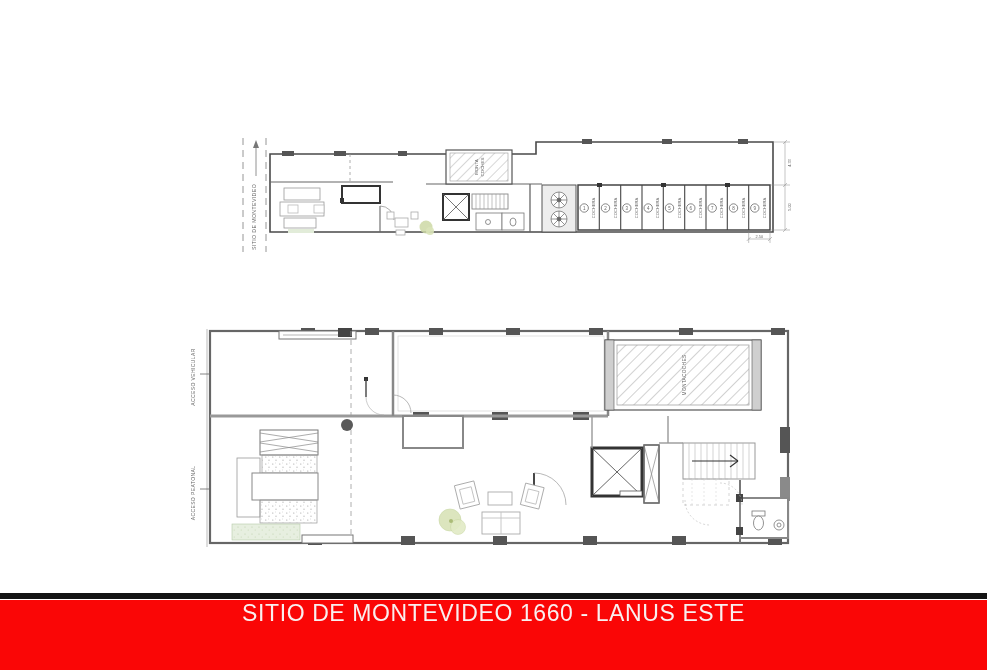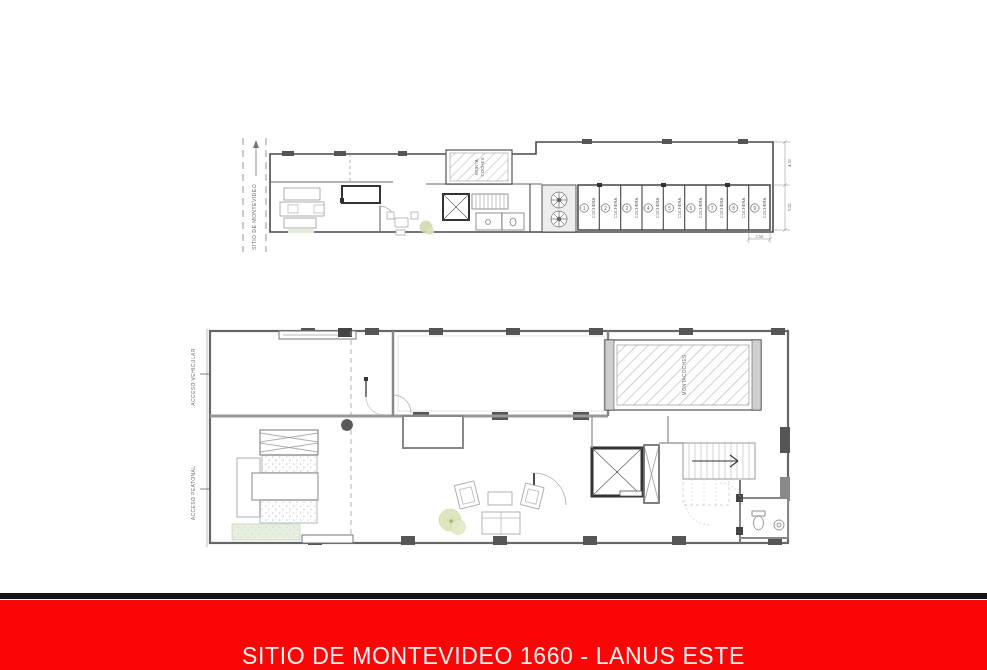--- a/index.html
+++ b/index.html
@@ -7,21 +7,21 @@
     position:relative;width:987px;height:670px;background:#ffffff;
     overflow:hidden;font-family:"Liberation Sans",sans-serif;
   }
   svg.plan{position:absolute;overflow:visible;}
   svg.plan text{font-family:"Liberation Sans",sans-serif;fill:#666;}
   #upper-plan{left:230px;top:130px;width:580px;height:130px;}
   #lower-plan{left:180px;top:315px;width:640px;height:245px;}
   #divider{position:absolute;left:0;top:593px;width:987px;height:6px;background:#141414;}
   #banner{
     position:absolute;left:0;top:600px;width:987px;height:70px;background:#fa0606;
-    display:flex;align-items:flex-end;justify-content:center;
+    display:flex;align-items:flex-start;justify-content:center;
   }
   #banner .title{
     color:#f9efef;font-size:23px;letter-spacing:0.6px;font-weight:400;
     white-space:nowrap;
   }
 </style>
 </head>
 <body>
 
 <div id="stage">

